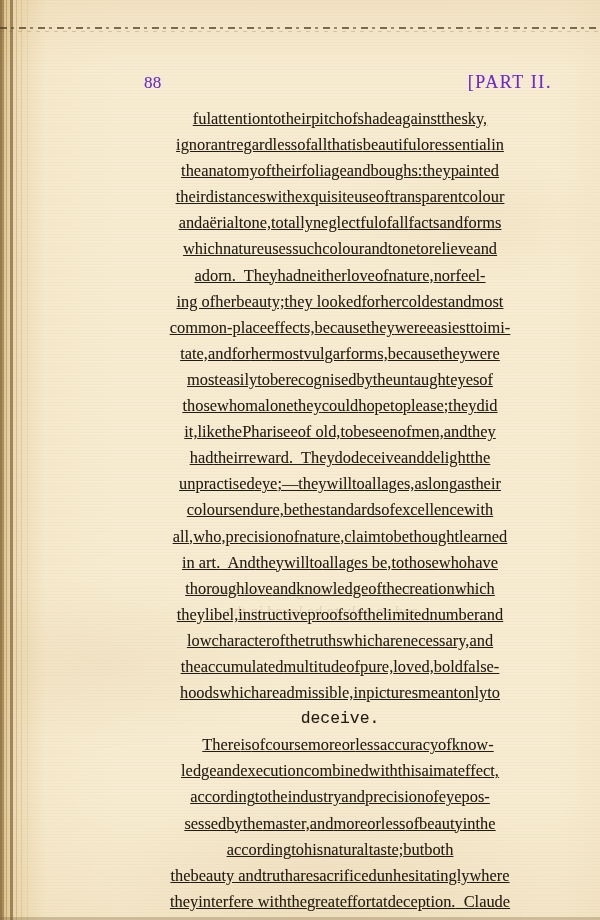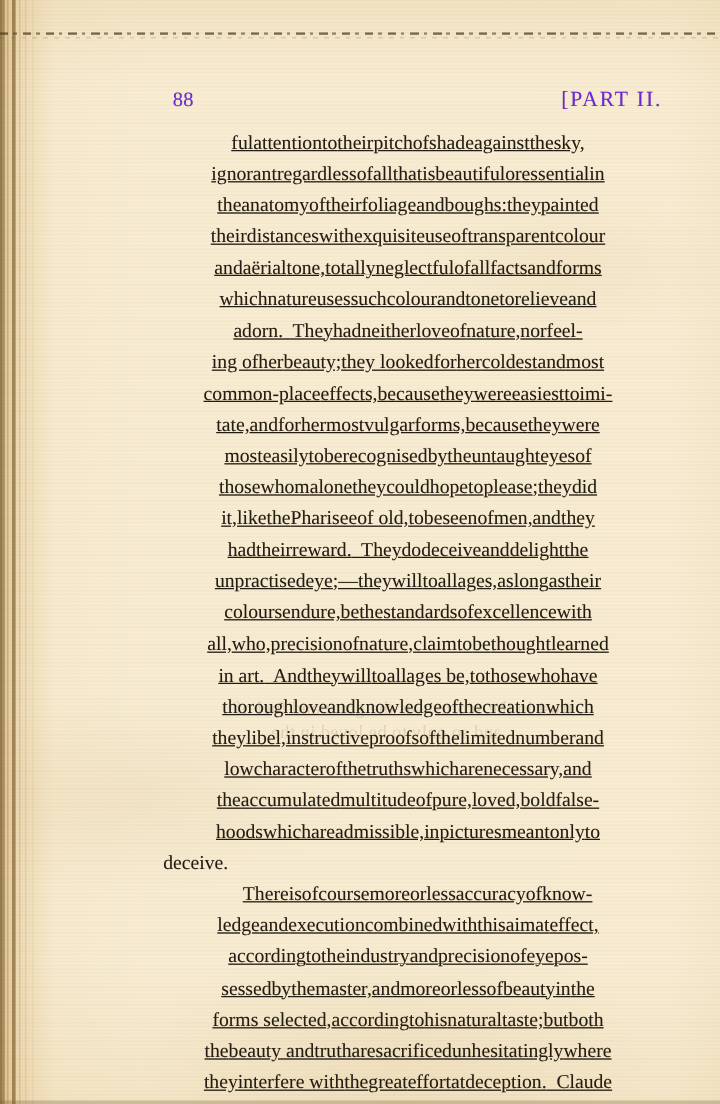--- a/index.html
+++ b/index.html
@@ -198,21 +198,21 @@
     align-items: baseline;
   }
   
   .tline.justify {
     justify-content: center;
     text-decoration: underline;
   }
   .tline.justify > span { white-space: pre; }
 
   
-  .tline.flush { justify-content: flex-start; }
+  .tline.flush { justify-content: center; font-family: Liberation Mono, monospace; }
 
   .indent { display: inline-block; width: 16px; }
 
   
   .textblock, .running-head {
     text-shadow: 0 0 0.6px rgba(60,44,22,0.30);
   }
 </style>
 </head>
 <body>
@@ -269,20 +269,20 @@
         <div class="tline justify"><span>thorough</span><span>love</span><span>and</span><span>knowledge</span><span>of</span><span>the</span><span>creation</span><span>which</span></div>
         <div class="tline justify"><span>they</span><span>libel,</span><span>instructive</span><span>proofs</span><span>of</span><span>the</span><span>limited</span><span>number</span><span>and</span></div>
         <div class="tline justify"><span>low</span><span>character</span><span>of</span><span>the</span><span>truths</span><span>which</span><span>are</span><span>necessary,</span><span>and</span></div>
         <div class="tline justify"><span>the</span><span>accumulated</span><span>multitude</span><span>of</span><span>pure,</span><span>loved,</span><span>bold</span><span>false-</span></div>
         <div class="tline justify"><span>hoods</span><span>which</span><span>are</span><span>admissible,</span><span>in</span><span>pictures</span><span>meant</span><span>only</span><span>to</span></div>
         <div class="tline flush"><span>deceive.</span></div>
         <div class="tline justify"><span class="indent"></span><span>There</span><span>is</span><span>of</span><span>course</span><span>more</span><span>or</span><span>less</span><span>accuracy</span><span>of</span><span>know-</span></div>
         <div class="tline justify"><span>ledge</span><span>and</span><span>execution</span><span>combined</span><span>with</span><span>this</span><span>aim</span><span>at</span><span>effect,</span></div>
         <div class="tline justify"><span>according</span><span>to</span><span>the</span><span>industry</span><span>and</span><span>precision</span><span>of</span><span>eye</span><span>pos-</span></div>
         <div class="tline justify"><span>sessed</span><span>by</span><span>the</span><span>master,</span><span>and</span><span>more</span><span>or</span><span>less</span><span>of</span><span>beauty</span><span>in</span><span>the</span></div>
-        <div class="tline justify"><span>forms selected,</span><span>according</span><span>to</span><span>his</span><span>natural</span><span>taste;</span><span>but</span><span>both</span></div>
+        <div class="tline justify"><span>according</span><span>to</span><span>his</span><span>natural</span><span>taste;</span><span>but</span><span>both</span></div>
         <div class="tline justify"><span>the</span><span>beauty and</span><span>truth</span><span>are</span><span>sacrificed</span><span>unhesitatingly</span><span>where</span></div>
         <div class="tline justify"><span>they</span><span>interfere with</span><span>the</span><span>great</span><span>effort</span><span>at</span><span>deception.</span><span>  Claude</span></div>
         <div class="tline justify"><span>had,</span><span>if</span><span>it</span><span>had</span><span>been</span><span>cultivated,</span><span>a</span><span>fine</span><span>feeling</span><span>for</span><span>beauty</span></div>
       </div>
 
   </div>
 </div>
 
 </body></html>

